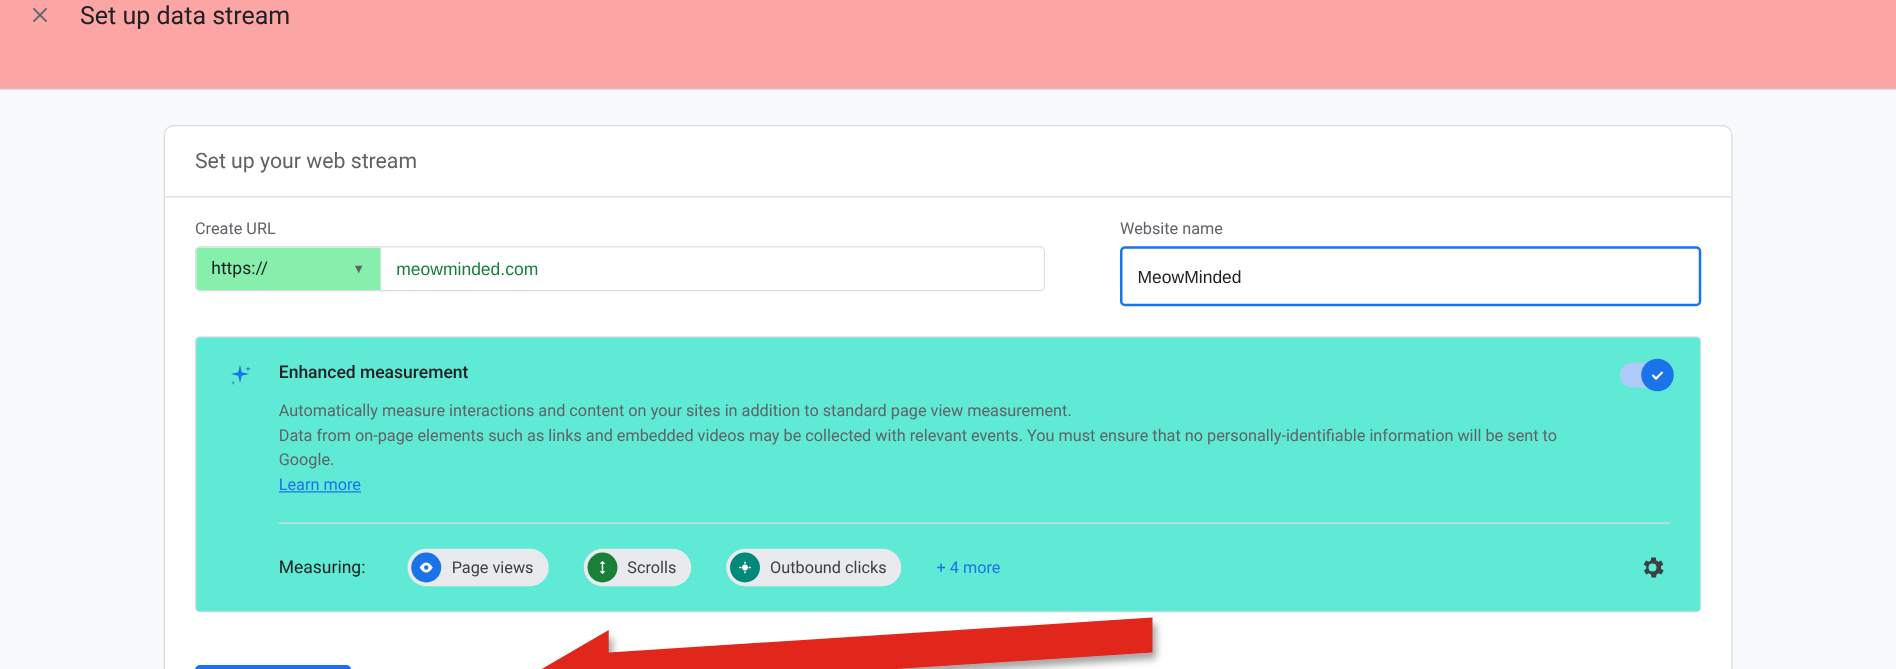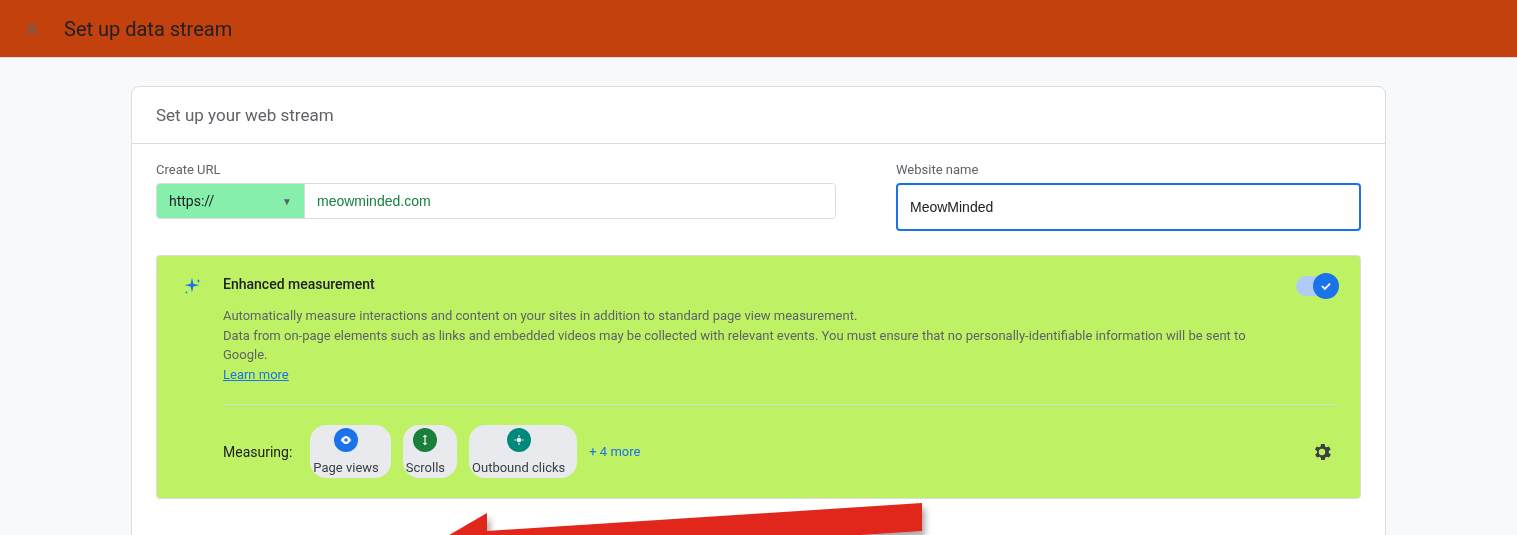--- a/index.html
+++ b/index.html
@@ -3,24 +3,23 @@
 <meta charset="utf-8">
 <style>
 * { box-sizing: border-box; margin: 0; padding: 0; }
 body {
   font-family: 'Google Sans', Roboto, Arial, sans-serif;
   background: #f8f9fa;
   color: #202124;
   font-size: 14px;
 }
 .topbar {
-  background: #c2410c;
-  height: 58px;
-  display: flex;
-  align-items: center;
+  background: #fca5a5;
+  height: 72px;
+  display: flex;
   padding: 0 20px;
   gap: 20px;
   border-bottom: 1px solid #dadce0;
 }
 .close-x {
   width: 24px; height: 24px;
   cursor: pointer;
   display: flex; align-items: center; justify-content: center;
 }
 .close-x svg { width: 18px; height: 18px; stroke: #5f6368; stroke-width: 2; }
@@ -91,21 +90,21 @@
   border-radius: 4px;
   padding: 0 12px;
   font-size: 14px;
   outline: none;
   color: #202124;
 }
 .enhanced-box {
   margin: 0 24px 24px;
   border: 1px solid #dadce0;
   border-radius: 4px;
-  background: #bef264;
+  background: #5eead4;
   padding: 20px 24px;
 }
 .enhanced-top {
   display: flex;
   gap: 18px;
   align-items: flex-start;
 }
 .sparkle-icon {
   width: 24px; height: 24px;
   flex-shrink: 0;
@@ -144,41 +143,40 @@
   right: -3px; top: -3px;
   width: 26px; height: 26px;
   background: #1a73e8;
   border-radius: 50%;
   display: flex; align-items: center; justify-content: center;
 }
 .toggle-knob svg { width: 14px; height: 14px; }
 .measuring-row {
   display: flex;
   align-items: center;
-  gap: 12px;
+  gap: 28px;
   margin-top: 20px;
   padding-top: 20px;
   border-top: 1px solid #dadce0;
   margin-left: 42px;
 }
 .measuring-label {
   font-size: 14px;
   color: #202124;
   margin-right: 6px;
 }
 .chip {
   display: inline-flex;
   align-items: center;
   gap: 8px;
   background: #e8eaed;
   border-radius: 16px;
   padding: 3px 12px 3px 3px;
   font-size: 13px;
   color: #3c4043;
-  flex-direction: column;
 }
 .chip .cicon {
   width: 24px; height: 24px;
   border-radius: 50%;
   display: flex; align-items: center; justify-content: center;
 }
 .cicon svg { width: 14px; height: 14px; }
 .c-blue { background: #1a73e8; }
 .c-green { background: #188038; }
 .c-teal { background: #00897b; }

